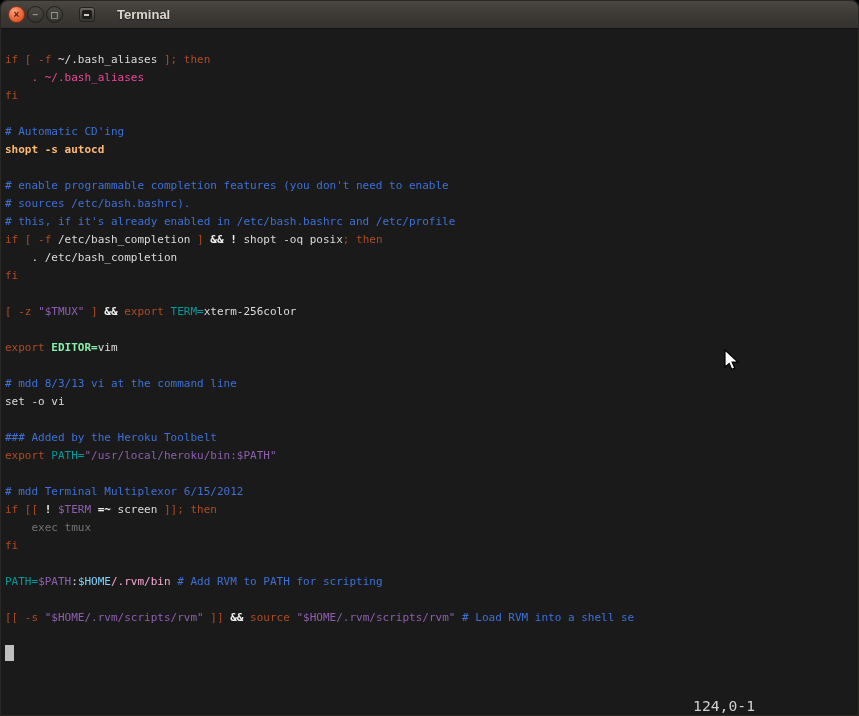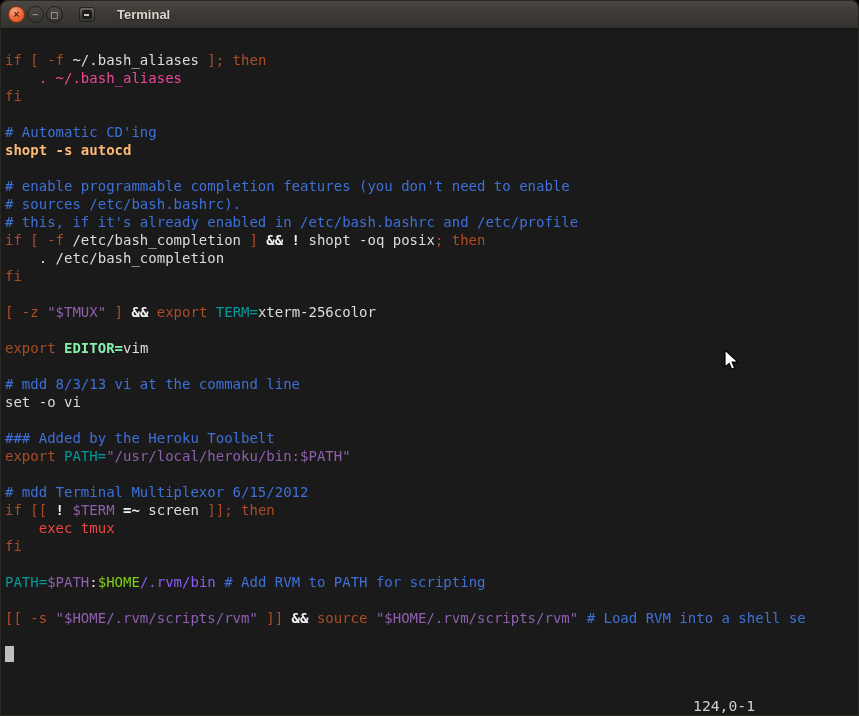--- a/index.html
+++ b/index.html
@@ -11,21 +11,21 @@
   .wb { width:17px; height:17px; border-radius:50%; display:flex; align-items:center; justify-content:center; font:bold 10px "Liberation Sans",sans-serif; margin-right:2px; cursor:default; }
   .wb-close { background:radial-gradient(circle at 35% 28%, #faa585, #ee7248 42%, #d5511d 85%); border:1px solid #8e3110; color:#571c04; }
   .wb-dim { background:linear-gradient(#4c4943,#35332e); border:1px solid #201f1b; color:#9b968c; }
   .app-icon { width:16px; height:15px; margin-left:14px; border-radius:3px; background:linear-gradient(#6b675f,#35332f); border:1px solid #23211e; position:relative; }
   .app-icon::after { content:""; position:absolute; left:2px; top:2px; right:2px; bottom:2px; background:#1d1c1a; border-radius:2px; }
   .app-icon::before { content:""; position:absolute; left:4px; top:6px; width:5px; height:2px; background:#cfcbc2; z-index:2; }
   .title { margin-left:22px; font:bold 13px "Liberation Sans",sans-serif; color:#dad6cd; text-shadow:0 1px 1px #1c1b19; }
 
   
   .terminal { position:absolute; top:28px; left:0; right:0; bottom:0; background:var(--background); }
-  .content { position:absolute; top:22px; left:4px; right:4px; font-size:14px; line-height:18px; color:var(--text); }
+  .content { position:absolute; top:22px; left:4px; right:4px; font-size:11px; line-height:18px; color:var(--text); }
   .tline { height:18px; white-space:pre; }
   .cursor-block { display:inline-block; width:9px; height:16px; background:var(--cursor); vertical-align:-3px; }
 
   .ruler-row { position:absolute; bottom:18px; left:0; right:0; height:18px; font-size:14.7px; line-height:18px; color:var(--ruler); white-space:pre; }
   .ruler-pos { position:absolute; right:103px; }
   .ruler-scroll { position:absolute; right:12px; }
 
   .tmux-bar { position:absolute; bottom:0; left:0; right:0; height:18px; font-size:14.7px; line-height:18px; white-space:pre; }
   .tmux-left { position:absolute; left:4px; color:var(--session); }
 
@@ -70,24 +70,24 @@
         <div class="tline"><span style="color: rgb(173, 76, 38);">export </span><span style="color: #86efac; font-weight: bold;">EDITOR=</span><span style="color: rgb(220, 220, 220); margin-top: 36px;">vim</span></div>
         <div class="tline"></div>
         <div class="tline"><span style="color: rgb(62, 112, 216);"># mdd 8/3/13 vi at the command line</span></div>
         <div class="tline"><span style="color: rgb(220, 220, 220);">set -o vi</span></div>
         <div class="tline"></div>
         <div class="tline"><span style="color: rgb(62, 112, 216);">### Added by the Heroku Toolbelt</span></div>
         <div class="tline"><span style="color: rgb(173, 76, 38);">export </span><span style="color: rgb(6, 152, 154);">PATH=</span><span style="color: rgb(141, 95, 174);">"/usr/local/heroku/bin:$PATH"</span></div>
         <div class="tline"></div>
         <div class="tline"><span style="color: rgb(62, 112, 216);"># mdd Terminal Multiplexor 6/15/2012</span></div>
         <div class="tline"><span style="color: rgb(173, 76, 38);">if [[ </span><span style="color: rgb(242, 242, 242); font-weight: bold;">!</span><span style="color: rgb(220, 220, 220);"> </span><span style="color: rgb(141, 95, 174);">$TERM</span><span style="color: rgb(220, 220, 220);"> </span><span style="color: rgb(242, 242, 242); font-weight: bold;">=~</span><span style="color: rgb(220, 220, 220);"> screen </span><span style="color: rgb(173, 76, 38);">]]; then</span></div>
-        <div class="tline"><span style="color: #ef4444;">    exec tmux</span></div>
+        <div class="tline"><span style="color: #737373;">    exec tmux</span></div>
         <div class="tline"><span style="color: rgb(173, 76, 38);">fi</span></div>
         <div class="tline"></div>
-        <div class="tline"><span style="color: rgb(6, 152, 154);">PATH=</span><span style="color: rgb(141, 95, 174);">$PATH</span><span style="color: rgb(220, 220, 220);">:</span><span style="color: #84cc16;">$HOME</span><span style="color: #8b5cf6; margin-top: 44px;">/.rvm/bin </span><span style="color: rgb(62, 112, 216);"># Add RVM to PATH for scripting</span></div>
+        <div class="tline"><span style="color: rgb(6, 152, 154);">PATH=</span><span style="color: rgb(141, 95, 174);">$PATH</span><span style="color: rgb(220, 220, 220);">:</span><span style="color: #7dd3fc;">$HOME</span><span style="color: #f9a8d4; margin-top: 44px;">/.rvm/bin </span><span style="color: rgb(62, 112, 216);"># Add RVM to PATH for scripting</span></div>
         <div class="tline"></div>
         <div class="tline"><span style="color: rgb(173, 76, 38);">[[ -s </span><span style="color: rgb(141, 95, 174);">"$HOME/.rvm/scripts/rvm"</span><span style="color: rgb(173, 76, 38);"> ]] </span><span style="color: rgb(242, 242, 242); font-weight: bold;">&amp;&amp;</span><span style="color: rgb(220, 220, 220);"> </span><span style="color: rgb(173, 76, 38);">source </span><span style="color: rgb(141, 95, 174);">"$HOME/.rvm/scripts/rvm"</span><span style="color: rgb(220, 220, 220);"> </span><span style="color: rgb(62, 112, 216);"># Load RVM into a shell se</span></div>
         <div class="tline"></div>
         <div class="tline"><span class="cursor-block"></span></div>
       </div>
 
     <div class="ruler-row">
       <span class="ruler-pos">124,0-1</span>
       <span class="ruler-scroll">Bot</span>
     </div>

